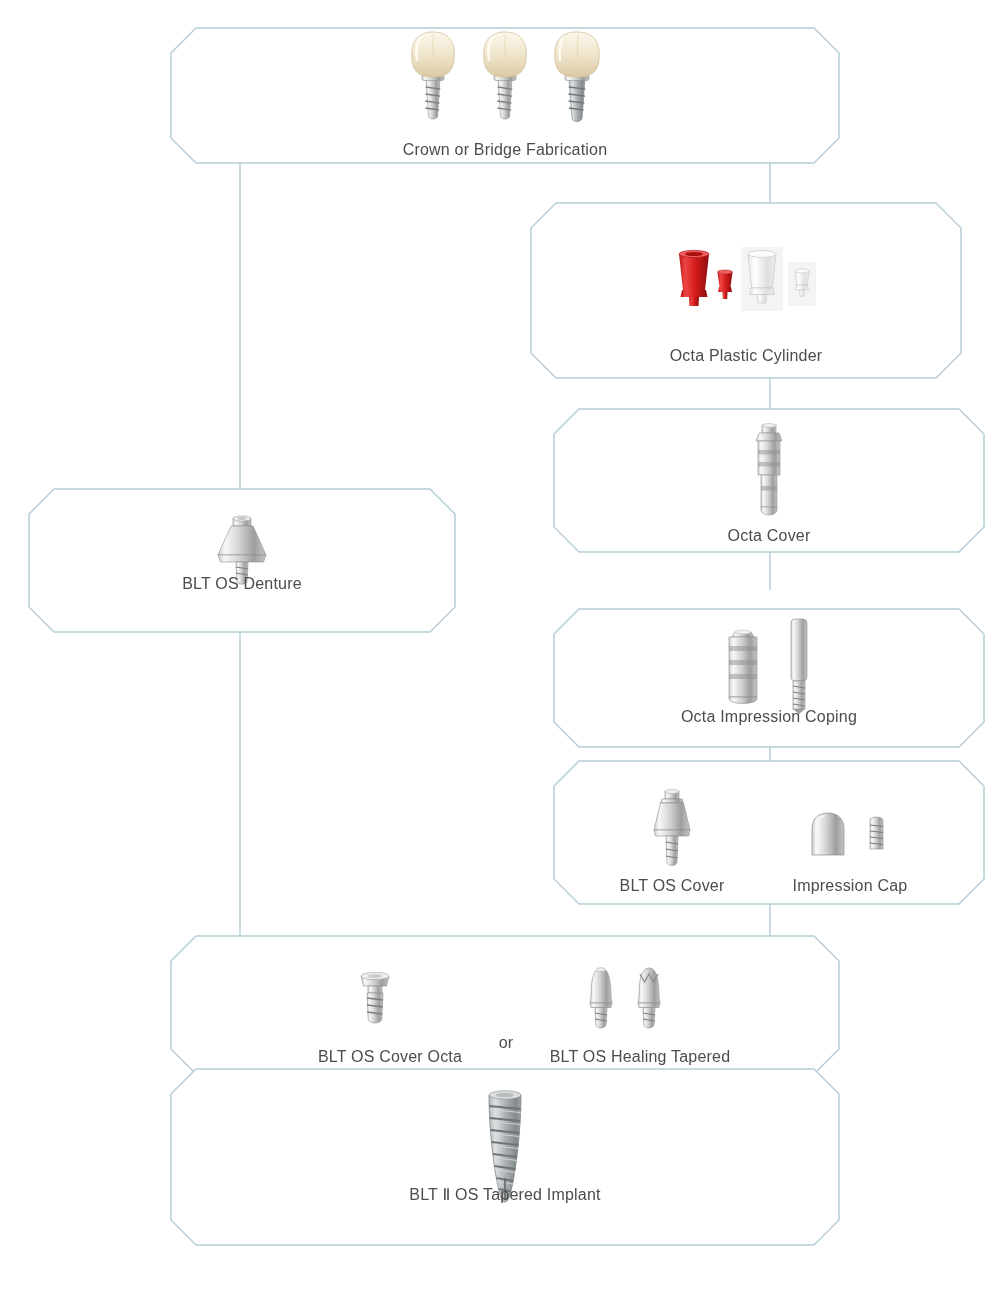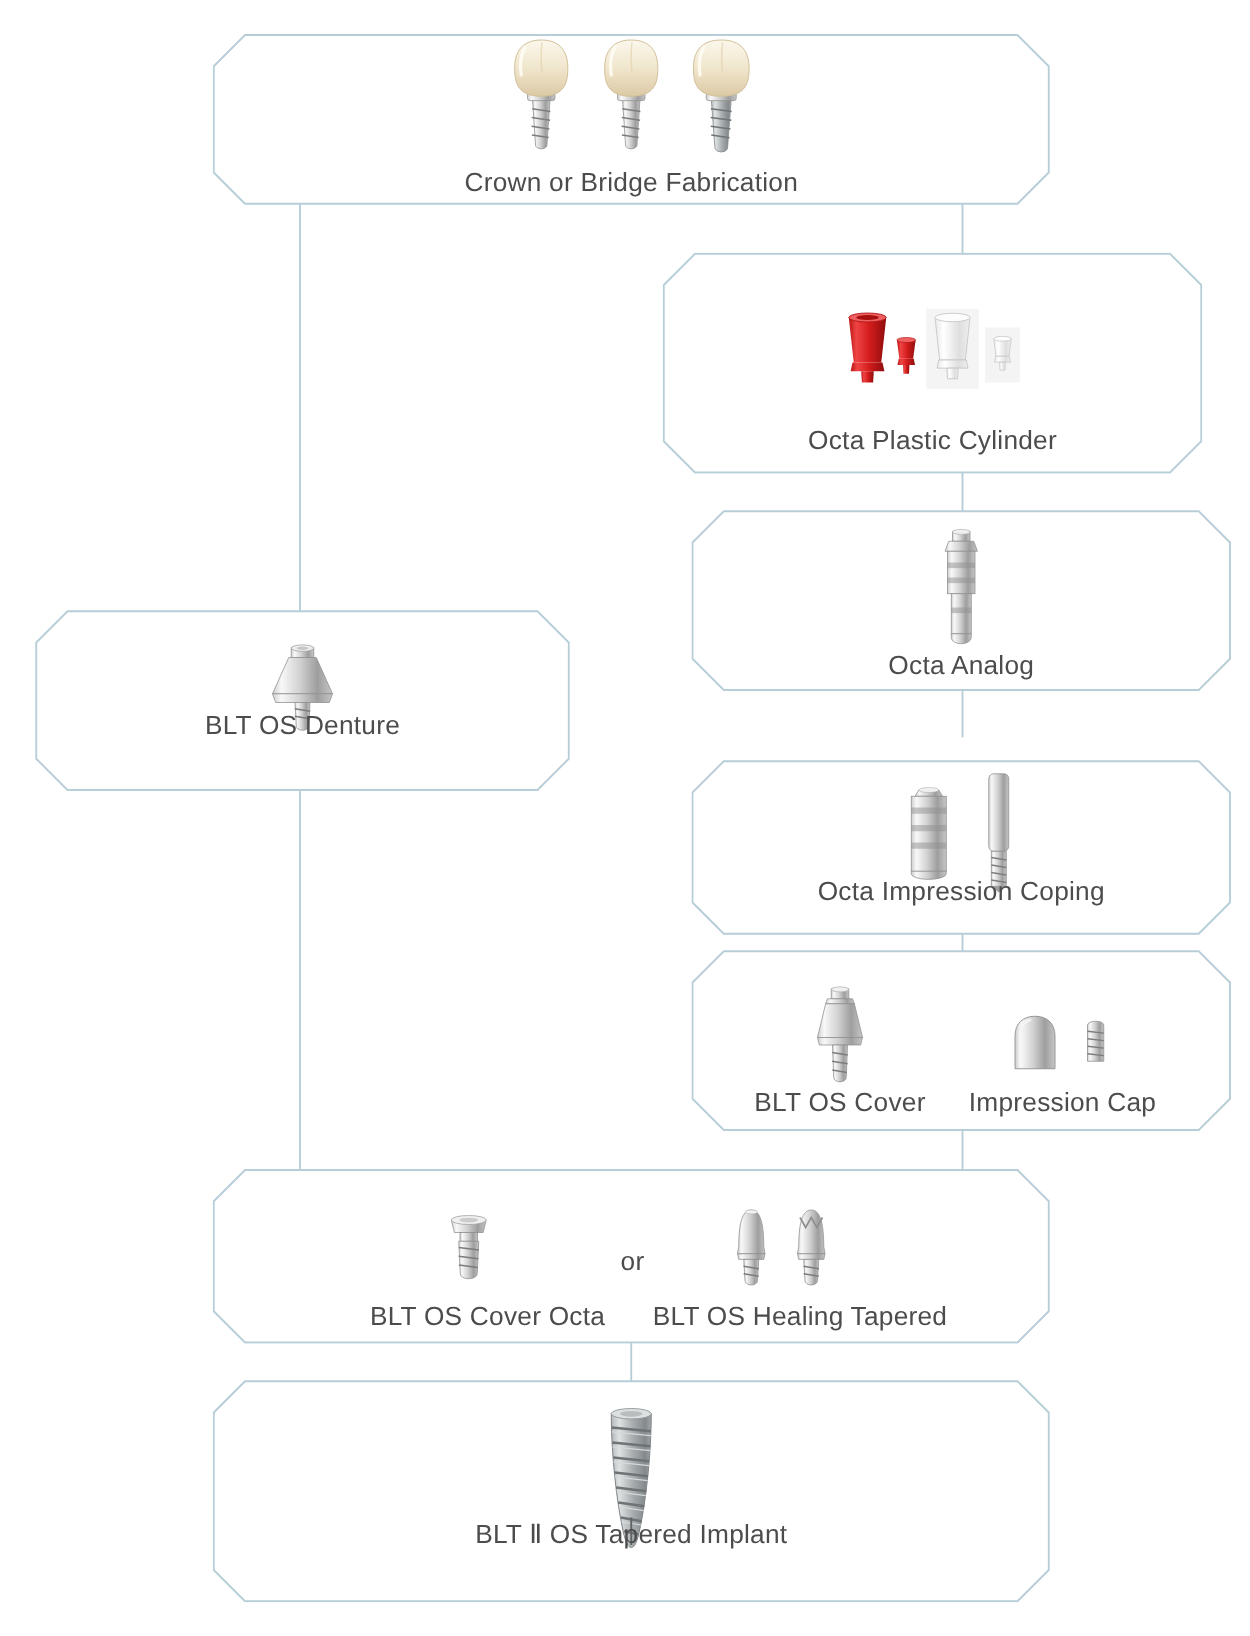--- a/index.html
+++ b/index.html
@@ -3,22 +3,22 @@
 <meta charset="utf-8">
 <title>Diagram</title>
 <style>
   * { margin:0; padding:0; box-sizing:border-box; }
   body { background:#ffffff; font-family:"Liberation Sans", sans-serif; }
   .canvas { position:relative; width:1000px; height:1309px; background:#ffffff; overflow:hidden; }
   .connectors { position:absolute; left:0; top:0; }
   .node { position:absolute; }
   .frame { position:absolute; left:0; top:0; }
   .frame polygon { fill:#ffffff; stroke:#b7ced8; stroke-width:1.5; }
-  .label { position:absolute; font-size:21px; color:#4c4c4c; white-space:nowrap;
-           transform:translateX(-50%); letter-spacing:0.2px; }
+  .label { position:absolute; font-size:16px; color:#4c4c4c; white-space:nowrap;
+           transform:translateX(-50%); letter-spacing:0.2px;margin-top:36px; }
   .art { position:absolute; transform:translateX(-50%); line-height:0; }
   .art-row { display:flex; gap:14px; align-items:flex-start; }
 </style>
 </head>
 <body>
 
 <svg width="0" height="0" style="position:absolute" aria-hidden="true">
   <defs>
     <linearGradient id="gm" x1="0" y1="0" x2="1" y2="0">
       <stop offset="0" stop-color="#cfcfcf"></stop>
@@ -150,21 +150,21 @@
         <ellipse cx="23" cy="3.5" rx="7" ry="2" fill="#efefef" stroke="#a8a8a8" stroke-width="0.5"></ellipse>
         <path d="M13,11 h20 l3,8 h-26 Z" fill="url(#gm)" stroke="#8f8f8f" stroke-width="0.6"></path>
         <rect x="12" y="19" width="22" height="34" fill="url(#gm)" stroke="#8f8f8f" stroke-width="0.6"></rect>
         <rect x="12" y="28" width="22" height="4.5" fill="#8f8f8f" opacity="0.5"></rect>
         <rect x="12" y="40" width="22" height="4.5" fill="#8f8f8f" opacity="0.5"></rect>
         <rect x="15" y="53" width="16" height="32" fill="url(#gm)" stroke="#8f8f8f" stroke-width="0.6"></rect>
         <rect x="15" y="64" width="16" height="4.5" fill="#8f8f8f" opacity="0.5"></rect>
         <path d="M15,85 h16 v3 a8,5 0 0 1 -16,0 Z" fill="url(#gm)" stroke="#8f8f8f" stroke-width="0.6"></path>
       </svg>
     </div>
-    <div class="label" style="left:50%;bottom:8px">Octa Analog</div>
+    <div class="label" style="left:50%;bottom:8px">Octa Cover</div>
   </div>
 
   <div class="node" style="left:553px;top:608px;width:432px;height:126px">
       <svg width="432" height="140" class="frame">
         <polygon points="26,1 406,1 431,26 431,114 406,139 26,139 1,114 1,26"></polygon>
       </svg>
     <div class="art" style="left:50%;top:8px">
       <svg width="120" height="100" viewBox="0 0 120 100">
         <g>
           <path d="M26,16 h16 l3,5 h-22 Z" fill="url(#gm)" stroke="#8c8c8c" stroke-width="0.6"></path>
@@ -261,21 +261,21 @@
           <path d="M11,38 h22 l-1,4.5 h-20 Z" fill="url(#gm)" stroke="#8d8d8d" stroke-width="0.6"></path>
           <path d="M16,42.5 h12 l-1,17 a5,3.5 0 0 1 -10,0 Z" fill="url(#gm)" stroke="#8d8d8d" stroke-width="0.6"></path>
           <path d="M15.8,48 l12.4,2 M15.9,54 l12.1,2" stroke="#7c7c7c" stroke-width="1.2" fill="none"></path>
         </g>
       </svg>
     </div>
     <div class="label" style="left:220px;bottom:9px">BLT OS Cover Octa</div>
     <div class="label" style="left:470px;bottom:9px">BLT OS Healing Tapered</div>
   </div>
 
-  <div class="node" style="left:170px;top:1104px;width:670px;height:146px">
+  <div class="node" style="left:170px;top:1068px;width:670px;height:146px">
       <svg width="670" height="178" class="frame">
         <polygon points="26,1 644,1 669,26 669,152 644,177 26,177 1,152 1,26"></polygon>
       </svg>
     <div class="art" style="left:50%;top:18px">
       <svg width="52" height="122" viewBox="0 0 52 122">
         <path d="M10,9 C10,40 14,78 19.5,103 C21.5,112 23.5,116 26,116 C28.5,116 30.5,112 32.5,103 C38,78 42,40 42,9 Z" fill="url(#gm2)" stroke="#7f8487" stroke-width="0.8"></path>
         <path d="M10.3,20 L41.7,23 M10.8,32 L41.2,35 M11.6,44 L40.4,47 M12.6,56 L39.4,59 M13.9,68 L38.1,71 M15.5,80 L36.5,83 M17.6,92 L34.4,95 M20.3,103 L31.7,105.5" stroke="#6e7376" stroke-width="1.9" fill="none"></path>
         <path d="M10.4,23.5 L41.6,26.5 M11,35.5 L41,38.5 M11.8,47.5 L40.2,50.5 M12.9,59.5 L39.1,62.5 M14.3,71.5 L37.7,74.5 M16,83.5 L36,86.5 M18.2,95.5 L33.8,98" stroke="#d5d8d9" stroke-width="0.9" fill="none"></path>
         <ellipse cx="26" cy="9" rx="16" ry="4.2" fill="#dde0e1" stroke="#8f9496" stroke-width="0.7"></ellipse>
         <ellipse cx="26" cy="9" rx="9" ry="2.3" fill="#b9bdbf"></ellipse>

